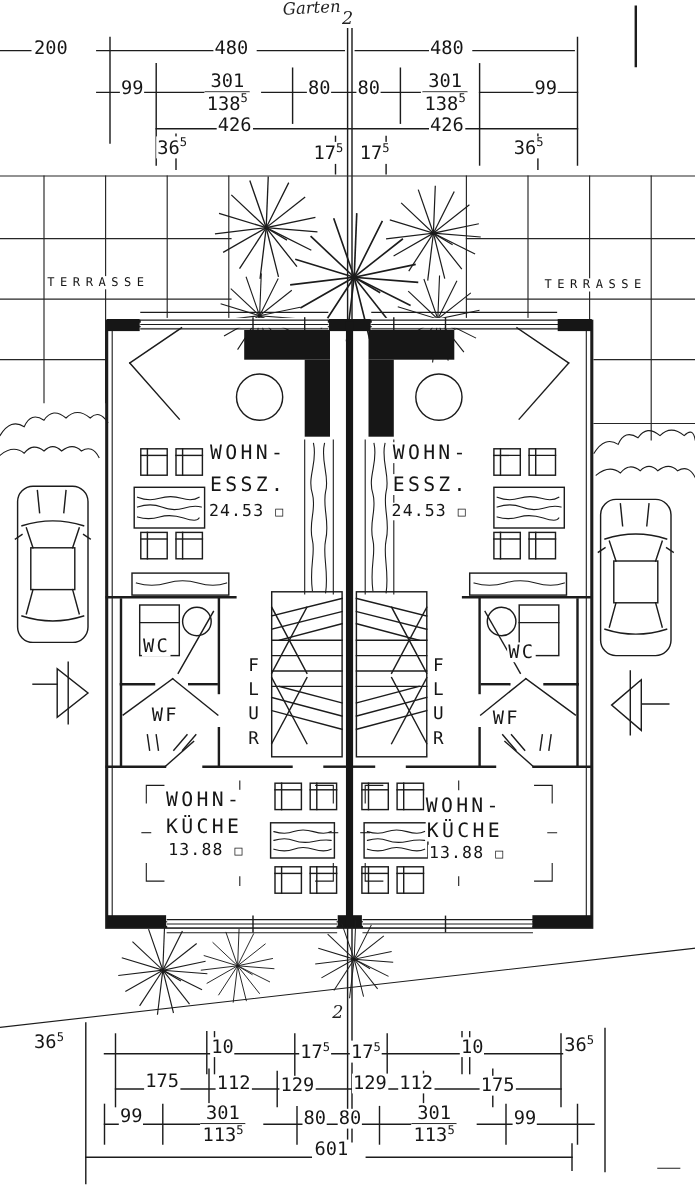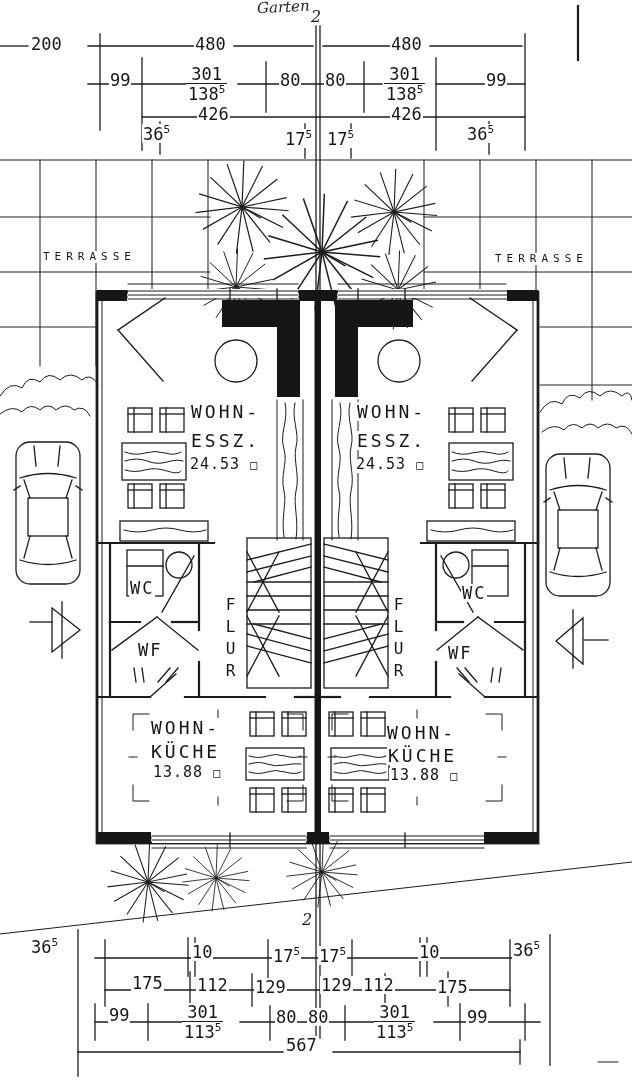--- a/index.html
+++ b/index.html
@@ -460,15 +460,15 @@
   <div>301</div>
   <div><span>113</span><sup>5</sup></div>
 </div>
 <div class="lb dim" style="left:275px;top:1008px">80</div>
 <div class="lb dim" style="left:307px;top:1008px">80</div>
 <div class="lb stack" style="left:374px;top:1003px">
   <div>301</div>
   <div><span>113</span><sup>5</sup></div>
 </div>
 <div class="lb dim" style="left:466px;top:1008px">99</div>
-<div class="lb dim" style="left:285px;top:1036px">567</div>
+<div class="lb dim" style="left:285px;top:1036px">601</div>
 
 </div>
 
 </body></html>

